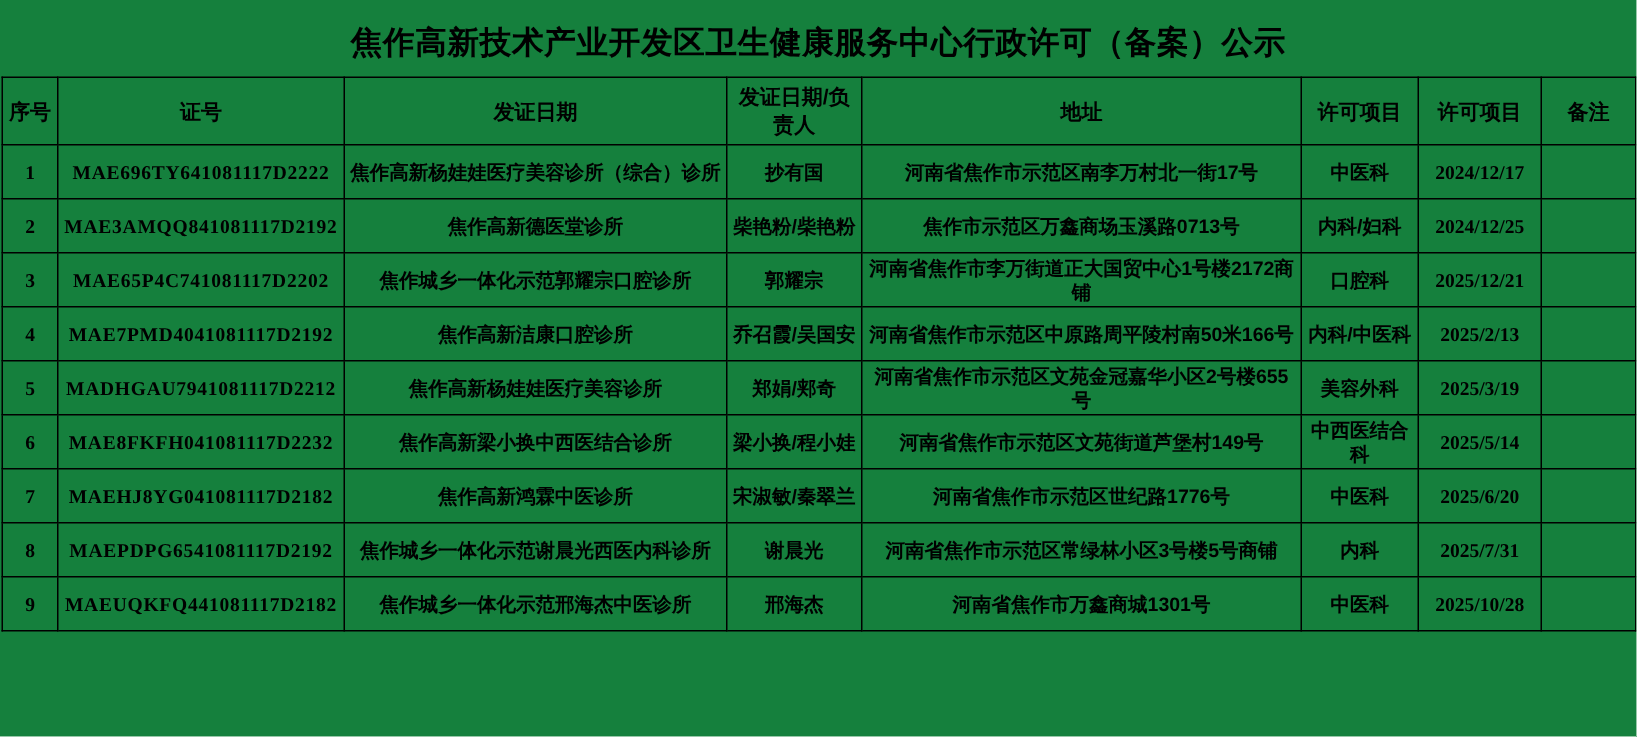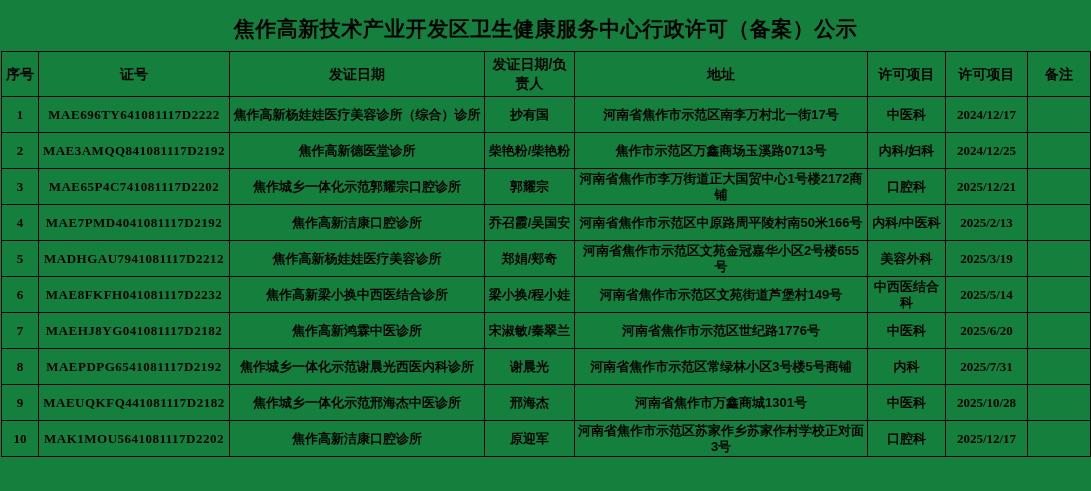--- a/index.html
+++ b/index.html
@@ -177,25 +177,15 @@
       <tr>
         <td class="seq">9</td>
         <td class="cert">MAEUQKFQ441081117D2182</td>
         <td class="name">焦作城乡一体化示范邢海杰中医诊所</td>
         <td class="rep">邢海杰</td>
         <td class="addr">河南省焦作市万鑫商城1301号</td>
         <td class="permit">中医科</td>
         <td class="date">2025/10/28</td>
         <td class="remark"></td>
       </tr>
-      <tr>
-        <td class="seq">10</td>
-        <td class="cert">MAK1MOU5641081117D2202</td>
-        <td class="name">焦作高新洁康口腔诊所</td>
-        <td class="rep">原迎军</td>
-        <td class="addr">河南省焦作市示范区苏家作乡苏家作村学校正对面3号</td>
-        <td class="permit">口腔科</td>
-        <td class="date">2025/12/17</td>
-        <td class="remark"></td>
-      </tr>
     </tbody>
   </table>
 </div>
 
 </body></html>

